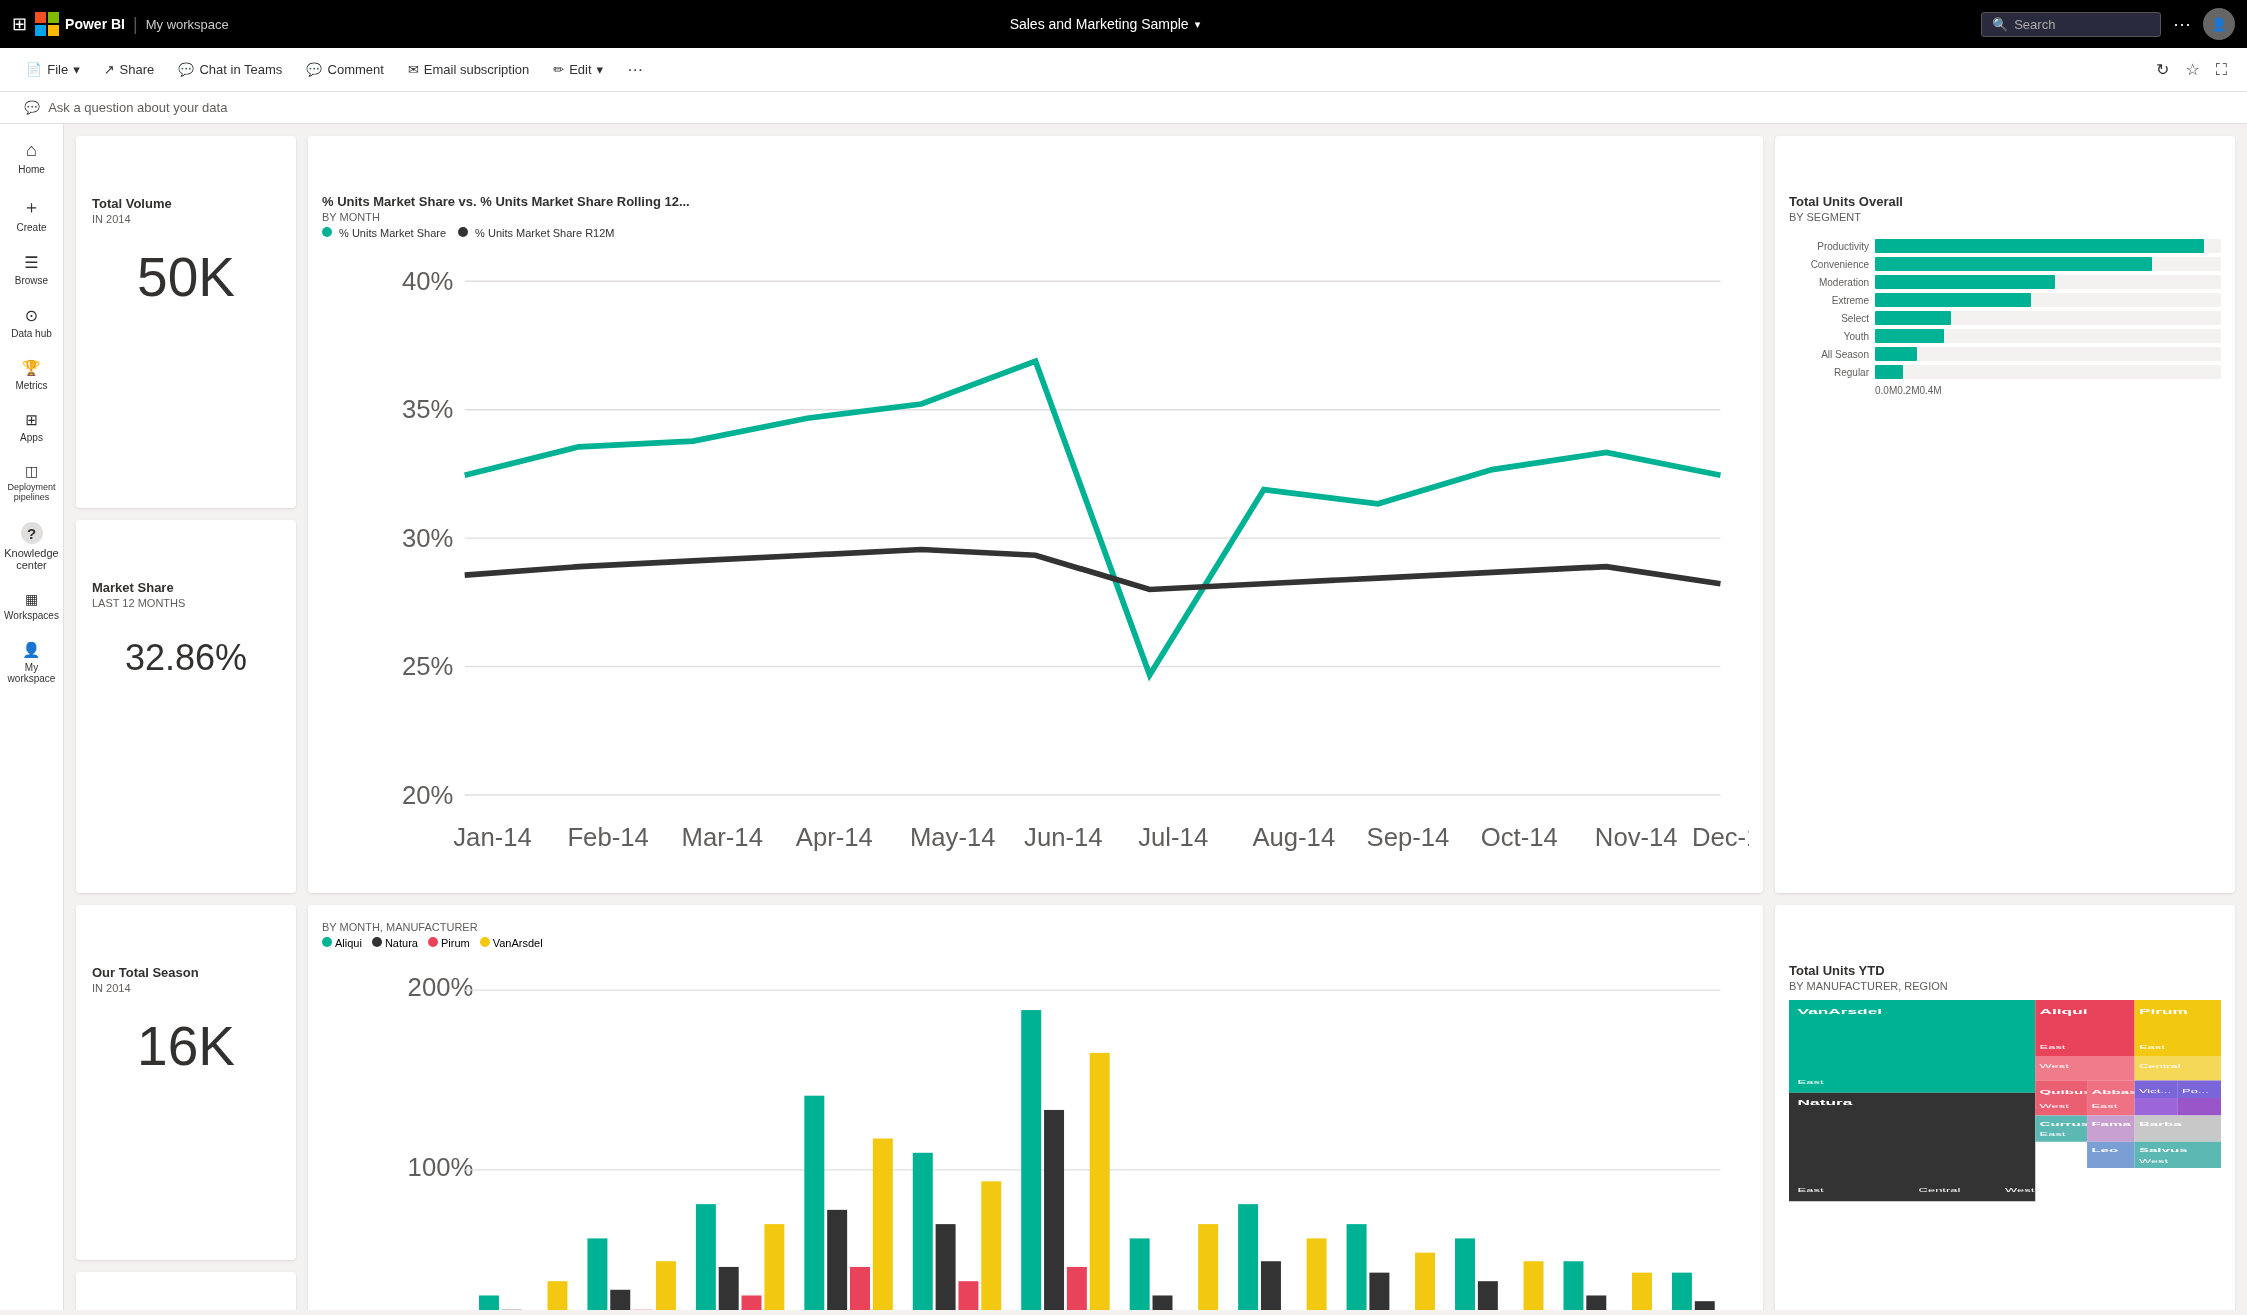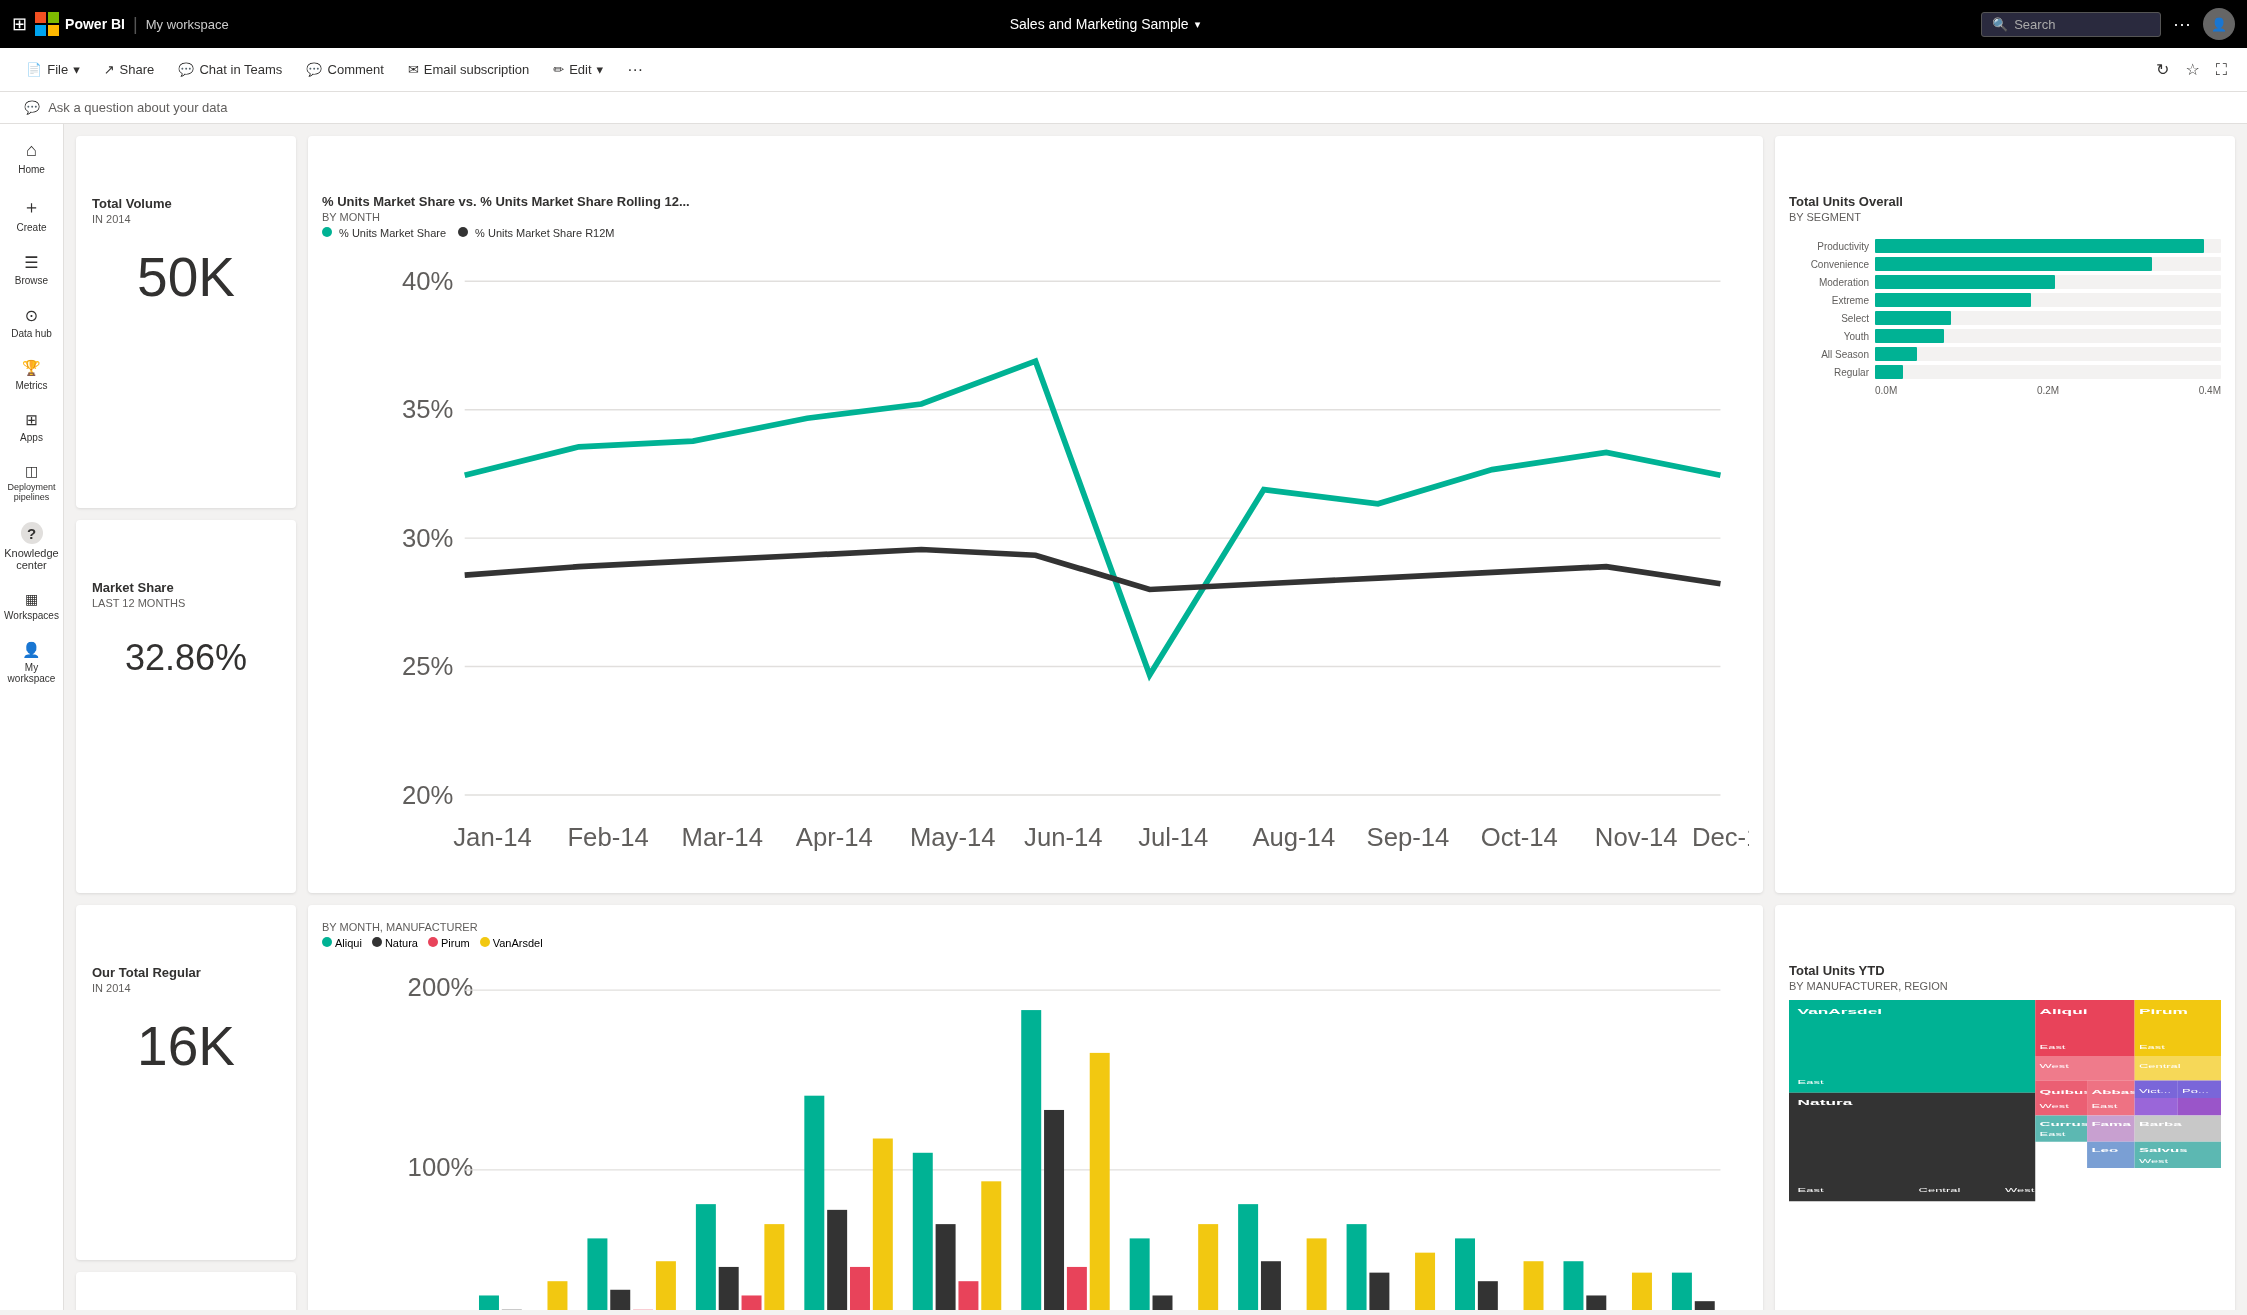--- a/index.html
+++ b/index.html
@@ -332,34 +332,34 @@
                 <div class="bar-fill" style="width:12%;"></div>
               </div>
           </div>
           <div class="bar-row">
             <span class="bar-label">Regular</span>
             <div class="bar-track">
                 <div class="bar-fill" style="width:8%;"></div>
               </div>
           </div>
         </div>
-        <div style="display:flex; justify-content:space-between; margin-top:6px; padding-left:86px; font-size:10px; color:#605e5c;">
+        <div style="display:flex; margin-top:6px; padding-left:86px; font-size:10px; color:#605e5c;">
           <span>0.0M</span>
           <span>0.2M</span>
           <span>0.4M</span>
         </div>
       </div>
     </div>
 
     <div style="display:grid; grid-template-columns:220px 1fr 460px; gap:12px;">
 
       <div style="display:flex; flex-direction:column; gap:12px;">
 
         <div class="card" style="flex:1;">
-          <div class="card-title">Our Total Regular</div>
+          <div class="card-title">Our Total Season</div>
           <div class="card-subtitle">IN 2014</div>
           <div class="card-value">16K</div>
         </div>
 
         <div class="card" style="flex:1;">
           <div class="card-title">Sentiment</div>
           <div class="card-value">68</div>
         </div>
       </div>
 

